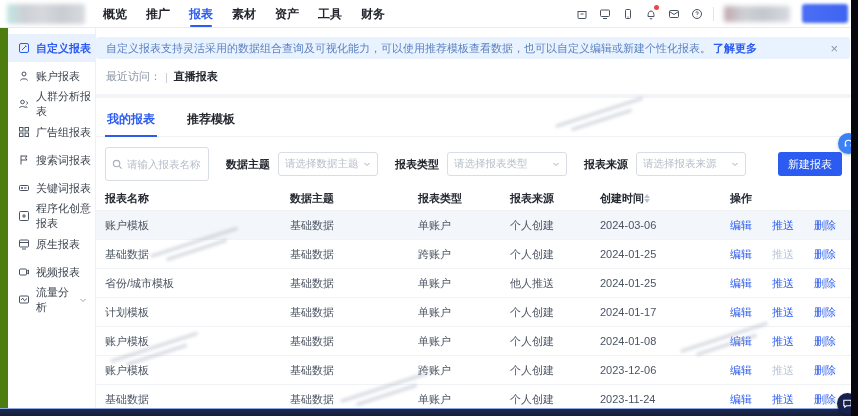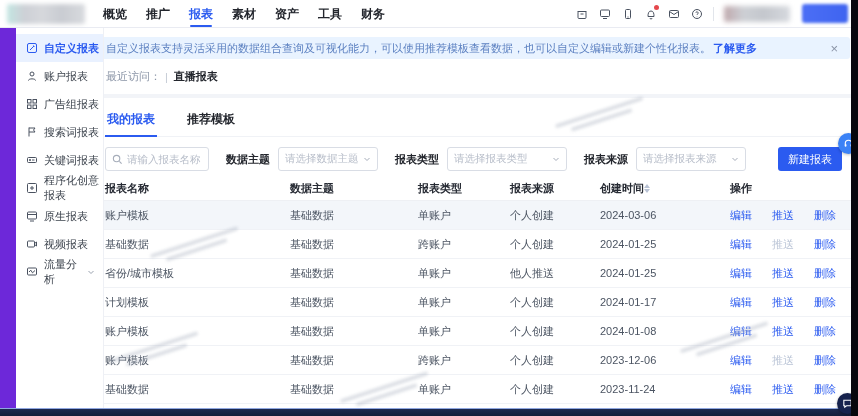--- a/index.html
+++ b/index.html
@@ -1,18 +1,18 @@
 <!DOCTYPE html>
 <html><head>
 <meta charset="utf-8">
 <style>
   * { margin:0; padding:0; box-sizing:border-box; }
   html,body { background:#555; }
   body { font-family:"Liberation Sans","DejaVu Sans",sans-serif; }
-  .screen { position:relative; width:858px; height:416px; background:#6d28d9; overflow:hidden; margin:0 auto; }
+  .screen { position:relative; width:858px; height:416px; background:#4d7c0f; overflow:hidden; margin:0 auto; }
 
   
   .topbar { position:absolute; left:0; top:0; width:858px; height:28px; background:#fff;
             border-bottom:1px solid #e9ebf2; display:flex; align-items:center; z-index:30; }
   .logo-redacted { width:78px; height:20px; margin-left:7px; border-radius:2px;
         background:linear-gradient(90deg,#c3e6e2 0%,#cdd0d6 22%,#d6d8dc 45%,#c9ccd2 70%,#d8dade 100%);
         filter:blur(2px); }
   .topnav { display:flex; gap:15px; margin-left:16px; }
   .topnav .nav-item { font-size:12px; font-weight:600; color:#23262d; cursor:pointer; position:relative;
         padding:6px 2px; line-height:14px; }
@@ -25,21 +25,21 @@
   .tb-icon svg { display:block; }
   .red-dot { position:absolute; right:-2px; top:-2px; width:5px; height:5px; border-radius:50%; background:#e5484d; }
   .tb-divider { width:1px; height:14px; background:#e2e5eb; margin:0 10px; }
   .user-redacted { width:66px; height:16px; border-radius:2px;
         background:linear-gradient(90deg,#bfa8ac 0%,#cdd0d5 30%,#c4c7cd 60%,#d6d9de 100%);
         filter:blur(2.5px); }
   .btn-redacted { width:46px; height:19px; margin-left:12px; border-radius:3px;
         background:linear-gradient(90deg,#4b6ef5,#3f64f0); filter:blur(1.5px); }
 
   
-  .sidebar { position:absolute; left:16px; top:28px; width:88px; height:381px; background:#fff;
+  .sidebar { position:absolute; left:8px; top:28px; width:88px; height:381px; background:#fff;
              border-right:1px solid #eef0f5; z-index:20; padding-top:6px; }
   .side-item { display:flex; align-items:center; gap:6px; height:28px; padding-left:10px;
                font-size:11px; color:#3c434d; cursor:pointer; }
   .side-item .s-icon { width:12px; height:12px; flex:0 0 12px; color:#4a5260; display:flex; }
   .side-item.active { background:#e9f1ff; color:#2b5bf0; font-weight:600; }
   .side-item.active .s-icon { color:#2b5bf0; }
   .side-item .chev { margin-left:auto; margin-right:8px; color:#9aa2af; display:flex; }
 
   
   .content { position:absolute; left:88px; top:28px; right:0; bottom:0; background:#f2f4f8; z-index:10; }
@@ -55,21 +55,21 @@
   .recent-value { color:#23262d; font-weight:700; cursor:pointer; }
 
   .card { background:#fff; margin-top:4px; height:319px; padding:8px 0 0 0; overflow:hidden; }
   .tabs { display:flex; gap:28px; padding:0 17px; border-bottom:1px solid #f0f2f6; }
   .tab { font-size:12px; font-weight:600; color:#23262d; padding:5px 2px 8px 2px; position:relative; cursor:pointer; }
   .tab.active { color:#2b5bf0; }
   .tab.active::after { content:""; position:absolute; left:0; right:0; bottom:-1px; height:2px; background:#2b5bf0; }
 
   .filter-row { display:flex; align-items:center; padding:10px 8px 0 17px; }
   .search-box { width:104px; height:24px; border:1px solid #d9dde5; border-radius:3px; display:flex;
-                align-items:center; padding:6px 6px; gap:4px; background:#fff; }
+                align-items:center; padding:16px 6px; gap:4px; background:#fff; }
   .search-box svg { color:#a6adba; flex:0 0 auto; }
   .search-box input { border:none; outline:none; width:100%; font-size:10.5px; color:#4b5462;
                 font-family:inherit; background:transparent; }
   .search-box input::placeholder { color:#b7bdc9; }
   .f-label { font-size:11px; font-weight:600; color:#23262d; margin-left:17px; margin-right:8px; white-space:nowrap; }
   .select { height:24px; border:1px solid #d9dde5; border-radius:3px; background:#fff; display:flex;
             align-items:center; padding:0 6px; font-size:10.5px; color:#b7bdc9; cursor:pointer;font-family:Liberation Serif, serif; }
   .select .sel-text { flex:1; white-space:nowrap; overflow:hidden; }
   .select .sel-chev { color:#a6adba; margin-left:4px; display:flex; }
   .sel-theme { width:100px; }
@@ -186,20 +186,30 @@
           <svg width="12" height="12" viewBox="0 0 12 12" fill="none" stroke="currentColor" stroke-width="1">
             <circle cx="6" cy="4" r="2"></circle>
             <path d="M2.5 10.5c0-2.2 7-2.2 7 0"></path>
           </svg>
         </span>
       <span>账户报表</span>
     </div>
     <div class="side-item">
       <span class="s-icon">
           <svg width="12" height="12" viewBox="0 0 12 12" fill="none" stroke="currentColor" stroke-width="1">
+            <circle cx="4.5" cy="4" r="1.8"></circle>
+            <path d="M1.5 10c0-2 6-2 6 0"></path>
+            <path d="M8.5 3.5c1.2.4 1.2 2.6 0 3M9 10c0-1.2-.8-1.8-1.5-2"></path>
+          </svg>
+        </span>
+      <span>人群分析报表</span>
+    </div>
+    <div class="side-item">
+      <span class="s-icon">
+          <svg width="12" height="12" viewBox="0 0 12 12" fill="none" stroke="currentColor" stroke-width="1">
             <rect x="1.5" y="1.5" width="3.5" height="3.5"></rect>
             <rect x="7" y="1.5" width="3.5" height="3.5"></rect>
             <rect x="1.5" y="7" width="3.5" height="3.5"></rect>
             <rect x="7" y="7" width="3.5" height="3.5"></rect>
           </svg>
         </span>
       <span>广告组报表</span>
     </div>
     <div class="side-item">
       <span class="s-icon">

